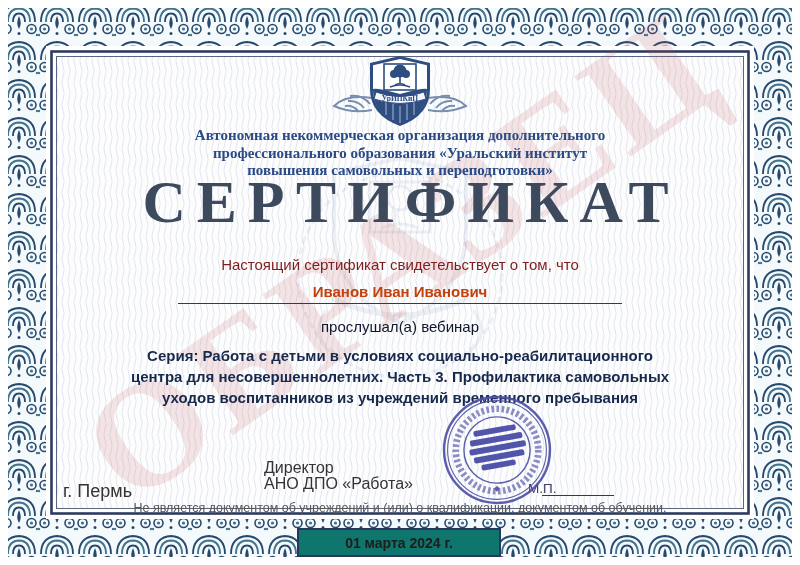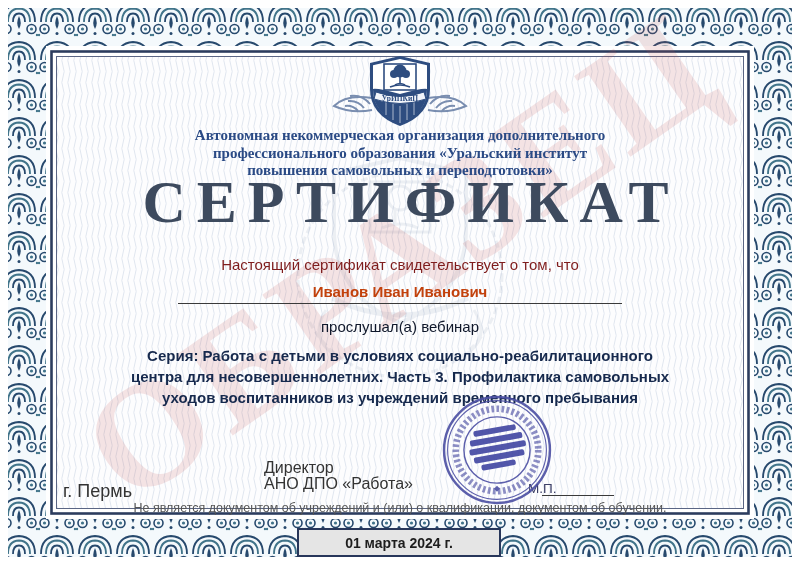--- a/index.html
+++ b/index.html
@@ -37,21 +37,21 @@
     top:345px; left:130px; width:540px; text-align:center;
     font-size:15px; font-weight:bold; line-height:21px; color:#16294d;
   }
   .director { left:264px; top:460px; font-size:16px; line-height:16px; color:#333; }
   .city     { left:63px;  top:481px; font-size:18px; color:#333; }
   .mp       { left:528px; top:481px; font-size:13.5px; color:#3c3f66; }
   .sig-line { left:542px; top:495px; width:72px; border-top:1.5px solid #3a3a3a; height:0; }
   .disclaimer { top:501px; width:100%; text-align:center; font-size:12.5px; color:#555; }
 
   .date-box {
-    left:297px; top:528px; width:200px; height:25px; background:#e5e5e5;
+    left:297px; top:528px; width:200px; height:25px; background:#0f766e;
     border:2px solid #27365a; z-index:3; display:flex; align-items:center;
     justify-content:center; font-size:14px; font-weight:bold; color:#1d1d1d;
   }
   .logo-wrap { left:324px; top:54px; width:152px; height:74px; }
   .stamp-wrap { left:441px; top:394px; width:112px; height:112px; z-index:2; }
 </style>
 </head>
 <body>
 
 <div class="page">

